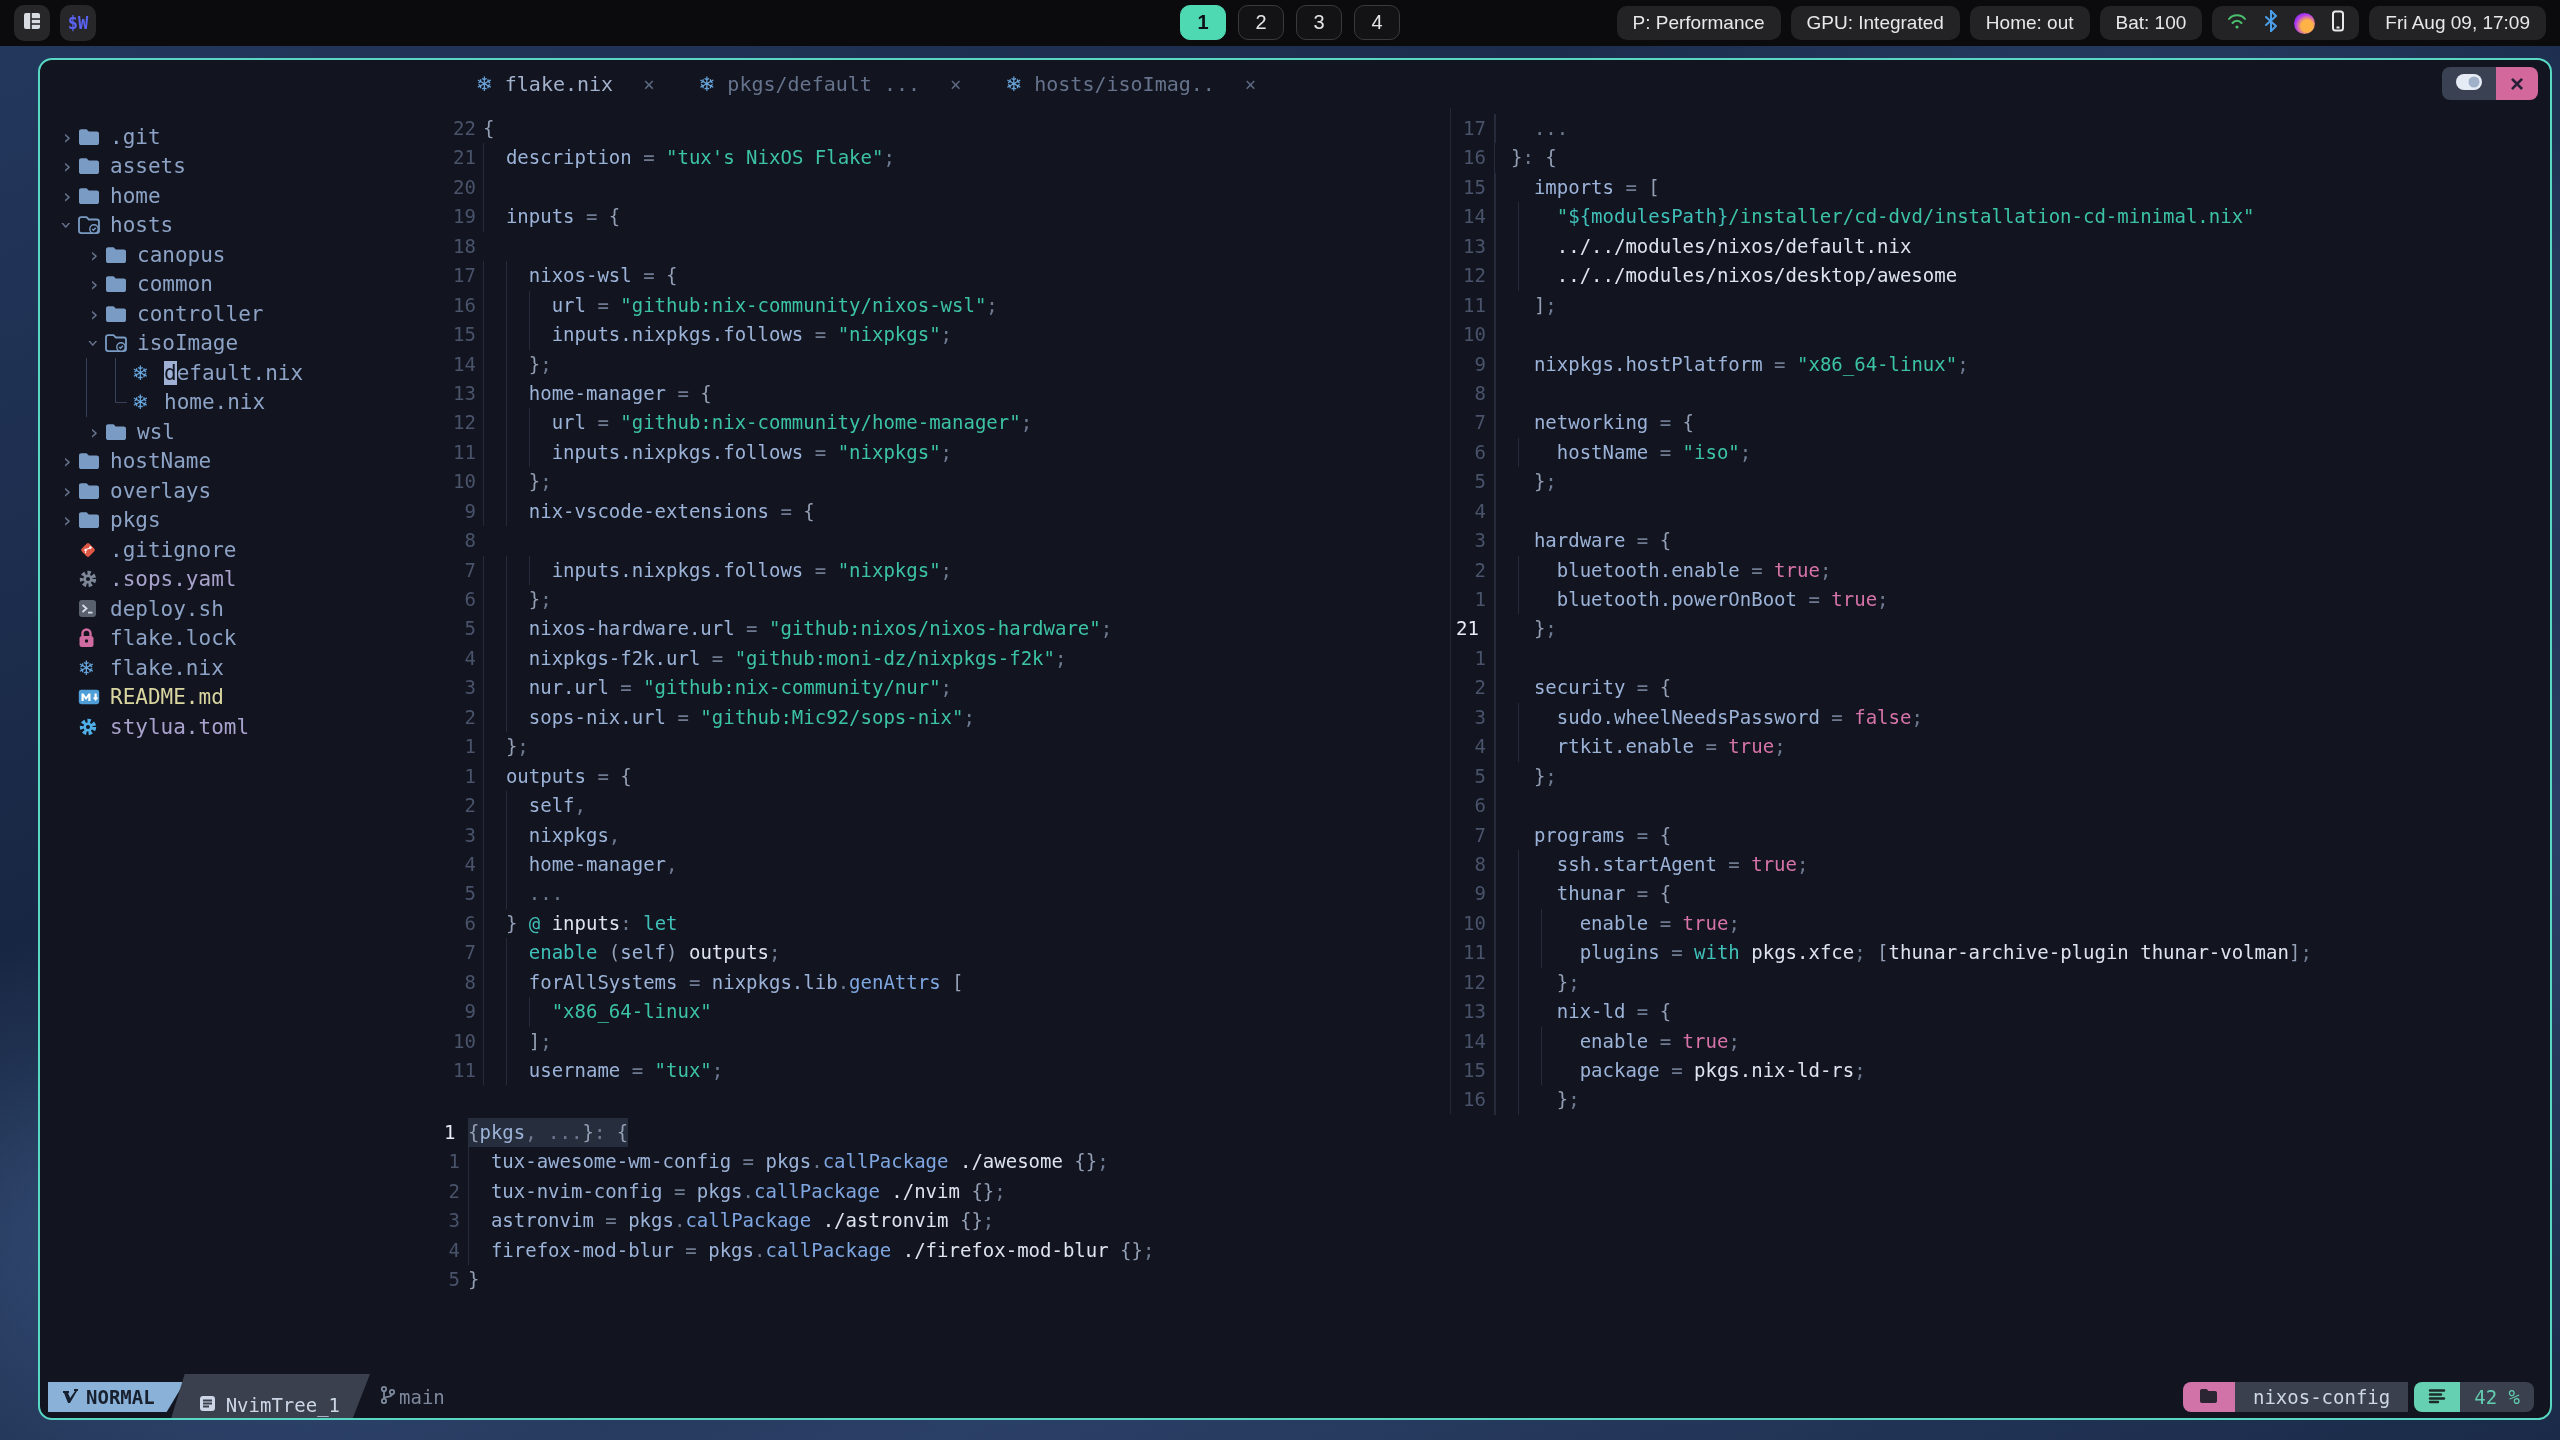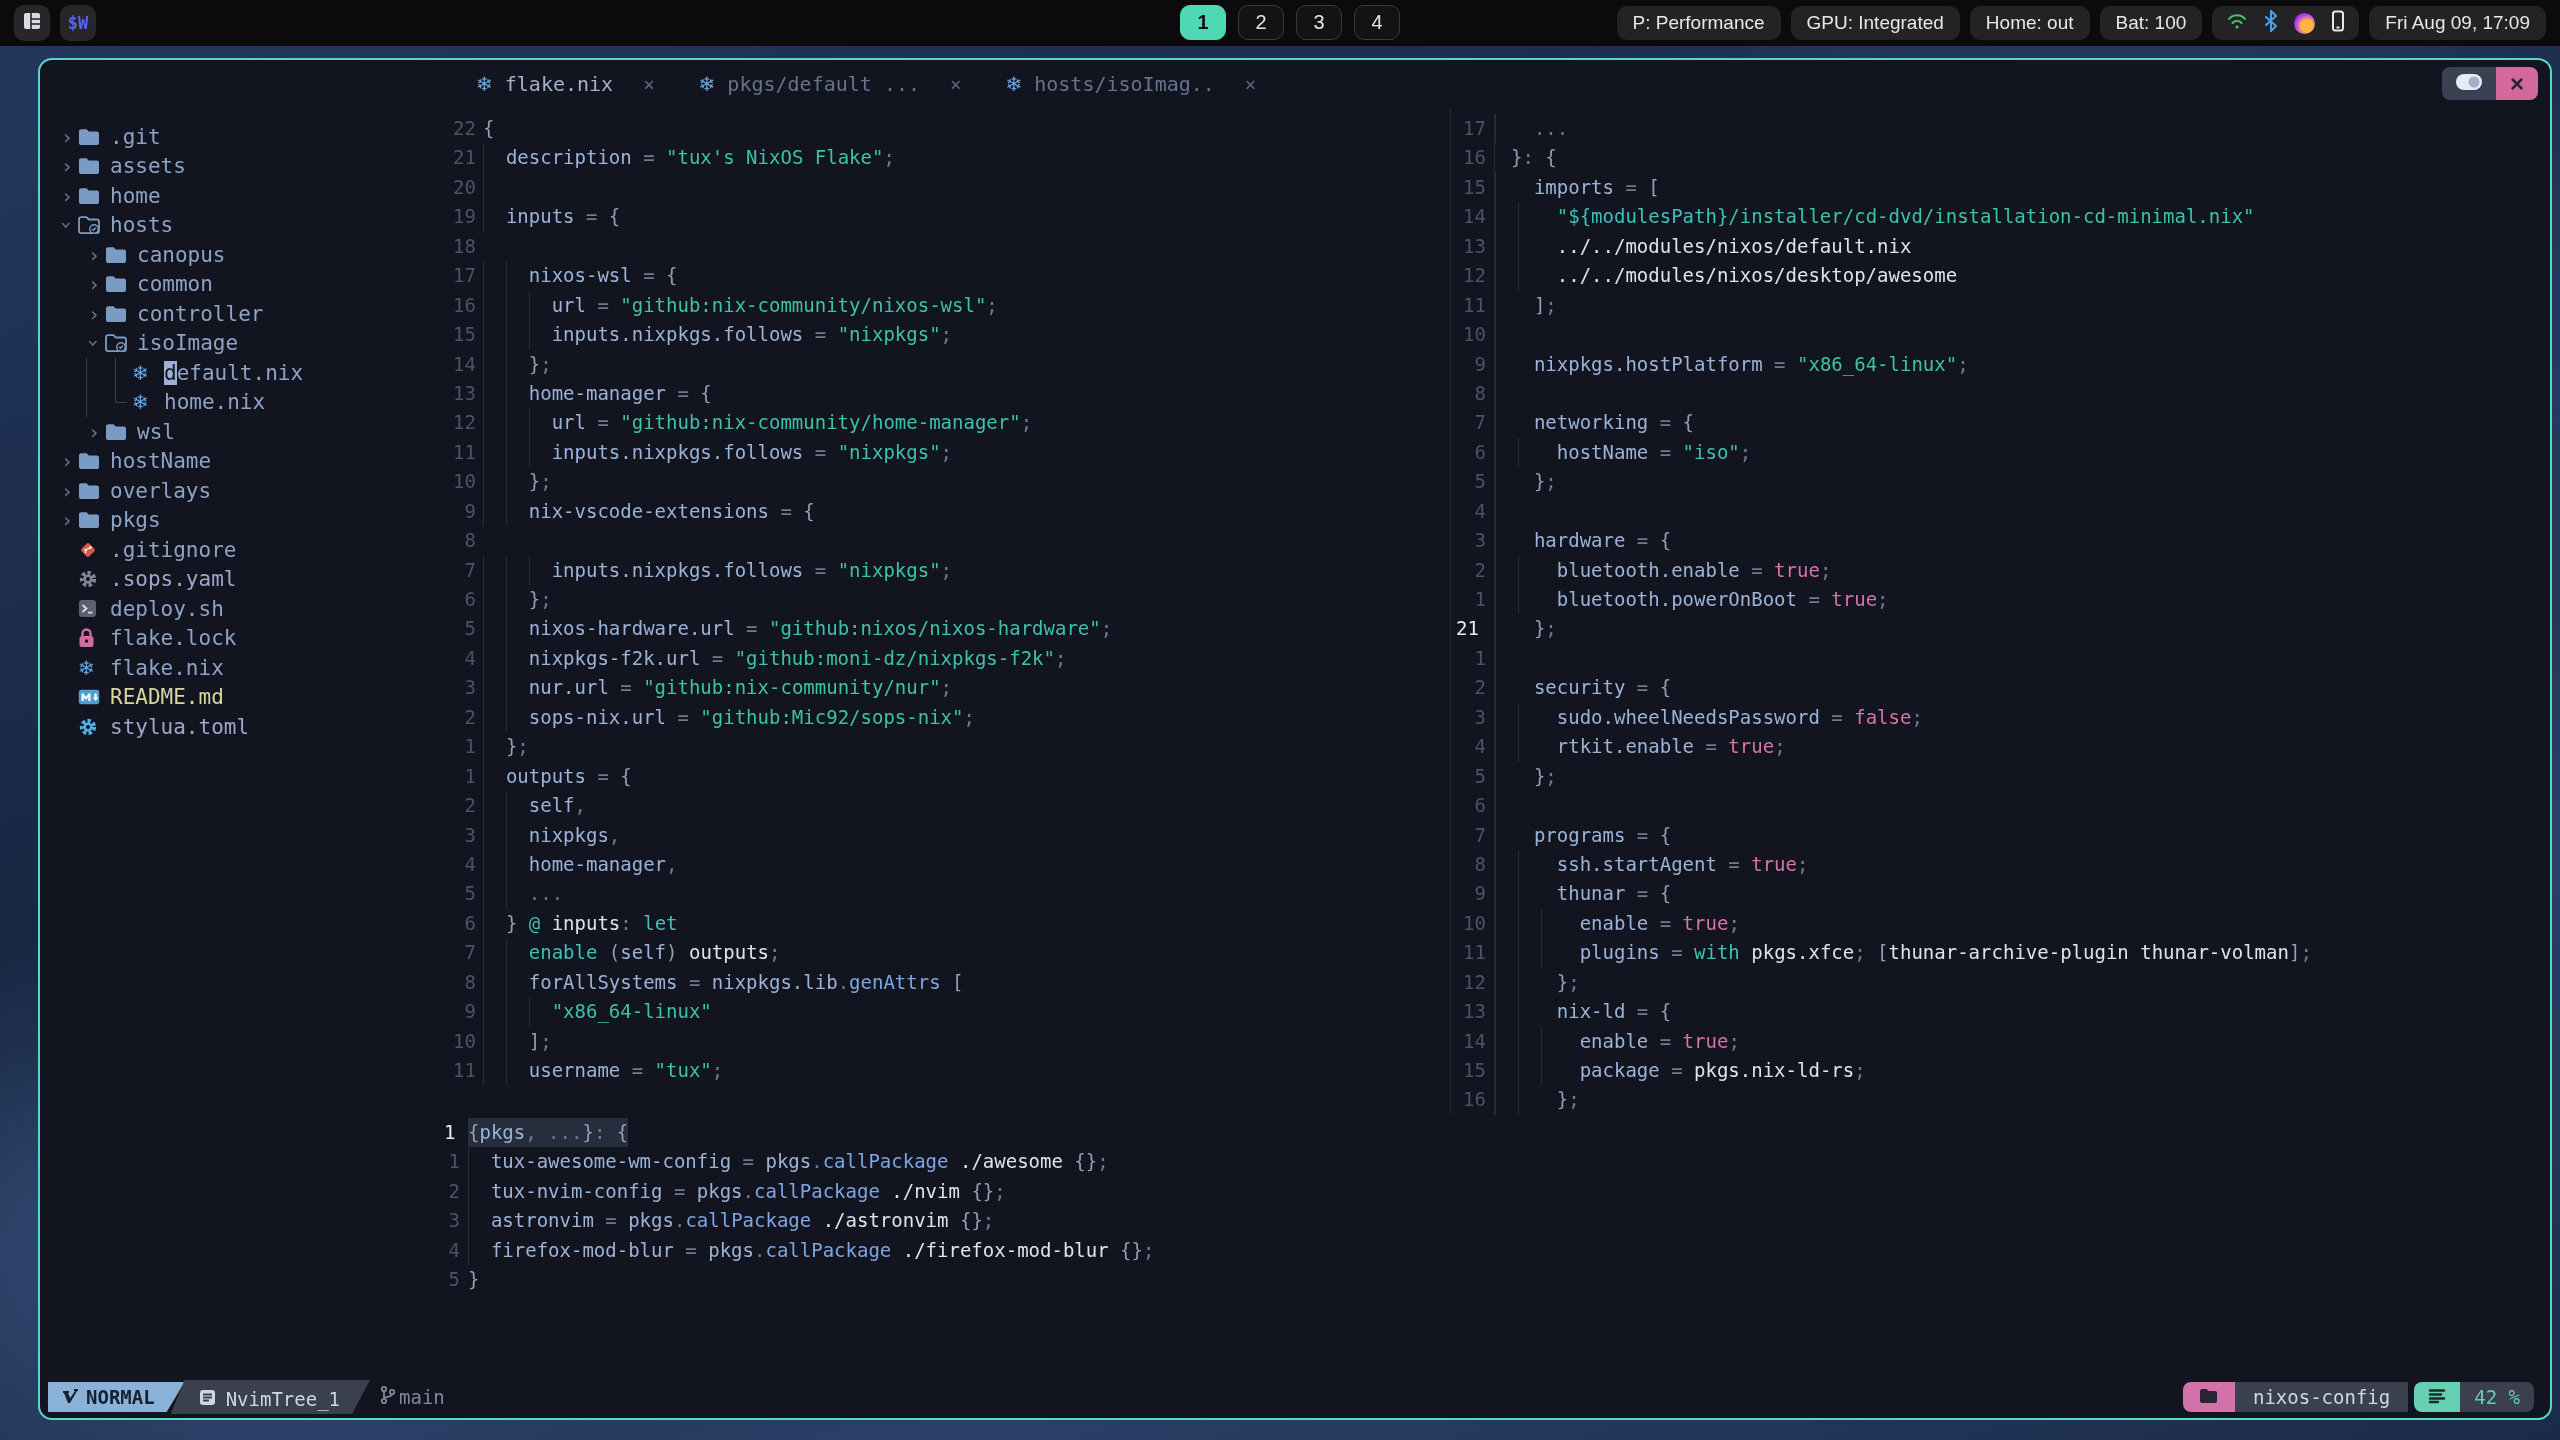--- a/index.html
+++ b/index.html
@@ -63,21 +63,21 @@
   #pane-right .code{margin-left:8px;border-left:1px solid #262c39;padding-left:16px;}
   #pane-bottom{left:400px;top:1058px;width:2108px;}
   #pane-bottom .num{width:16px;padding-left:4px;} #pane-bottom .code{margin-left:8px;}
   .vsep{position:absolute;left:1410px;top:48px;width:1px;height:1006px;background:#232834;}
   
   .statusline{position:absolute;left:8px;right:16px;top:1322px;height:30px;display:flex;align-items:center;
     font-family:"DejaVu Sans Mono",monospace;font-size:19px;}
   .seg{height:30px;display:flex;align-items:center;}
   .seg-mode{background:#8ab1d8;color:#17202e;font-weight:bold;padding:0 30px 0 14px;gap:8px;
     clip-path:polygon(0 0,100% 0,calc(100% - 18px) 100%,0 100%);}
-  .seg-buf{background:#3a404d;color:#ccd6e6;padding:4px 30px 0 28px;gap:10px;margin-left:-14px;
+  .seg-buf{background:#3a404d;color:#ccd6e6;padding:16px 30px 0 28px;gap:10px;margin-left:-14px;
     clip-path:polygon(14px 0,100% 0,calc(100% - 18px) 100%,0 100%);}
   .seg-branch{color:#7e899c;margin-left:10px;display:flex;align-items:center;gap:3px;}
   .sb-right{margin-left:auto;display:flex;align-items:center;}
   .seg-pink{width:52px;background:#d173a8;border-radius:8px 0 0 8px;justify-content:center;}
   .seg-proj{background:#3a404d;color:#cfd8e6;padding:0 18px;}
   .seg-teal{width:46px;background:#66d1b2;border-radius:8px 0 0 8px;justify-content:center;margin-left:6px;}
   .seg-prog{background:#3a404d;color:#63cdb0;padding:0 14px;border-radius:0 8px 8px 0;}
 </style>
 </head>
 <body>

